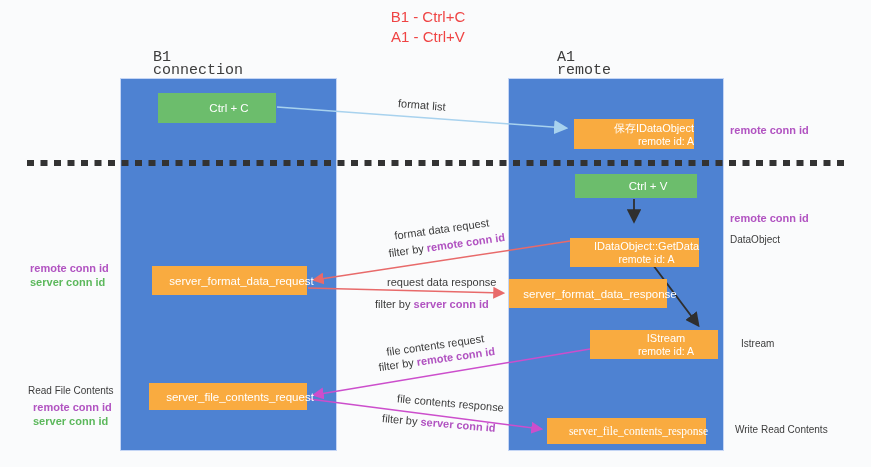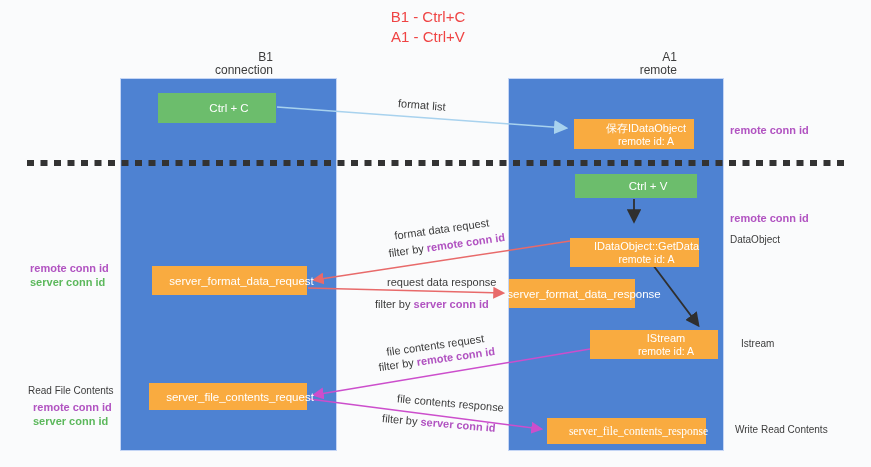--- a/index.html
+++ b/index.html
@@ -4,21 +4,21 @@
 <style>
   html,body{margin:0;padding:0;}
   body{background:#f3f4f6;font-family:"Liberation Sans",sans-serif;}
   #canvas{position:relative;width:871px;height:467px;background:#fafbfc;overflow:hidden;}
 
   
   .title{position:absolute;left:278px;top:7px;width:300px;text-align:center;
          font-size:15px;line-height:20px;color:#ef4444;}
 
   
-  .col-head{position:absolute;text-align:right;font-size:12px;line-height:13px;color:#3c3c3c;}
+  .col-head{position:absolute;text-align:left;font-size:15px;line-height:13px;color:#3c3c3c;font-family:Liberation Mono, monospace;}
   #head-left{left:153px;top:51px;width:120px;}
   #head-right{left:557px;top:51px;width:120px;}
 
   
   .column{position:absolute;top:78px;height:373px;background:#4e82d2;
           border:1px solid rgba(210,222,248,.9);box-sizing:border-box;z-index:1;}
   #col-left{left:120px;width:217px;}
   #col-right{left:508px;width:216px;}
 
   
@@ -27,25 +27,25 @@
   
   .node{position:absolute;z-index:3;display:flex;flex-direction:column;align-items:center;
         justify-content:center;color:#ffffff;text-align:center;box-sizing:border-box;padding-left:24px;}
   .green{background:#6cbd6c;}
   .orange{background:#f9ab40;}
   .node .l1{font-size:11px;line-height:13px;}
   .node .l2{font-size:10.5px;line-height:12px;}
   .single{font-size:11.5px;}
 
   #n-ctrlc{left:158px;top:93px;width:118px;height:30px;}
-  #n-save{left:574px;top:119px;width:120px;height:30px;}
+  #n-save{left:574px;top:119px;width:120px;height:30px;align-items:flex-end;}
   #n-ctrlv{left:575px;top:174px;width:122px;height:24px;}
   #n-getdata{left:570px;top:238px;width:129px;height:29px;}
   #n-freq{left:152px;top:266px;width:155px;height:29px;}
-  #n-fresp{left:509px;top:279px;width:126px;height:29px;}
+  #n-fresp{left:509px;top:279px;width:158px;height:29px;}
   #n-istream{left:590px;top:330px;width:128px;height:29px;}
   #n-creq{left:149px;top:383px;width:158px;height:27px;}
   #n-cresp{left:547px;top:418px;width:159px;height:26px;font-family:Liberation Serif, serif;}
 
   
   .side{position:absolute;z-index:3;font-size:11px;line-height:14px;white-space:nowrap;}
   .purple{color:#b153c1;font-weight:bold;}
   .greenlbl{color:#5cb85c;font-weight:bold;}
   .dark{color:#3c3c3c;font-size:10px;}
   #s-rc-top{left:730px;top:123px;}

